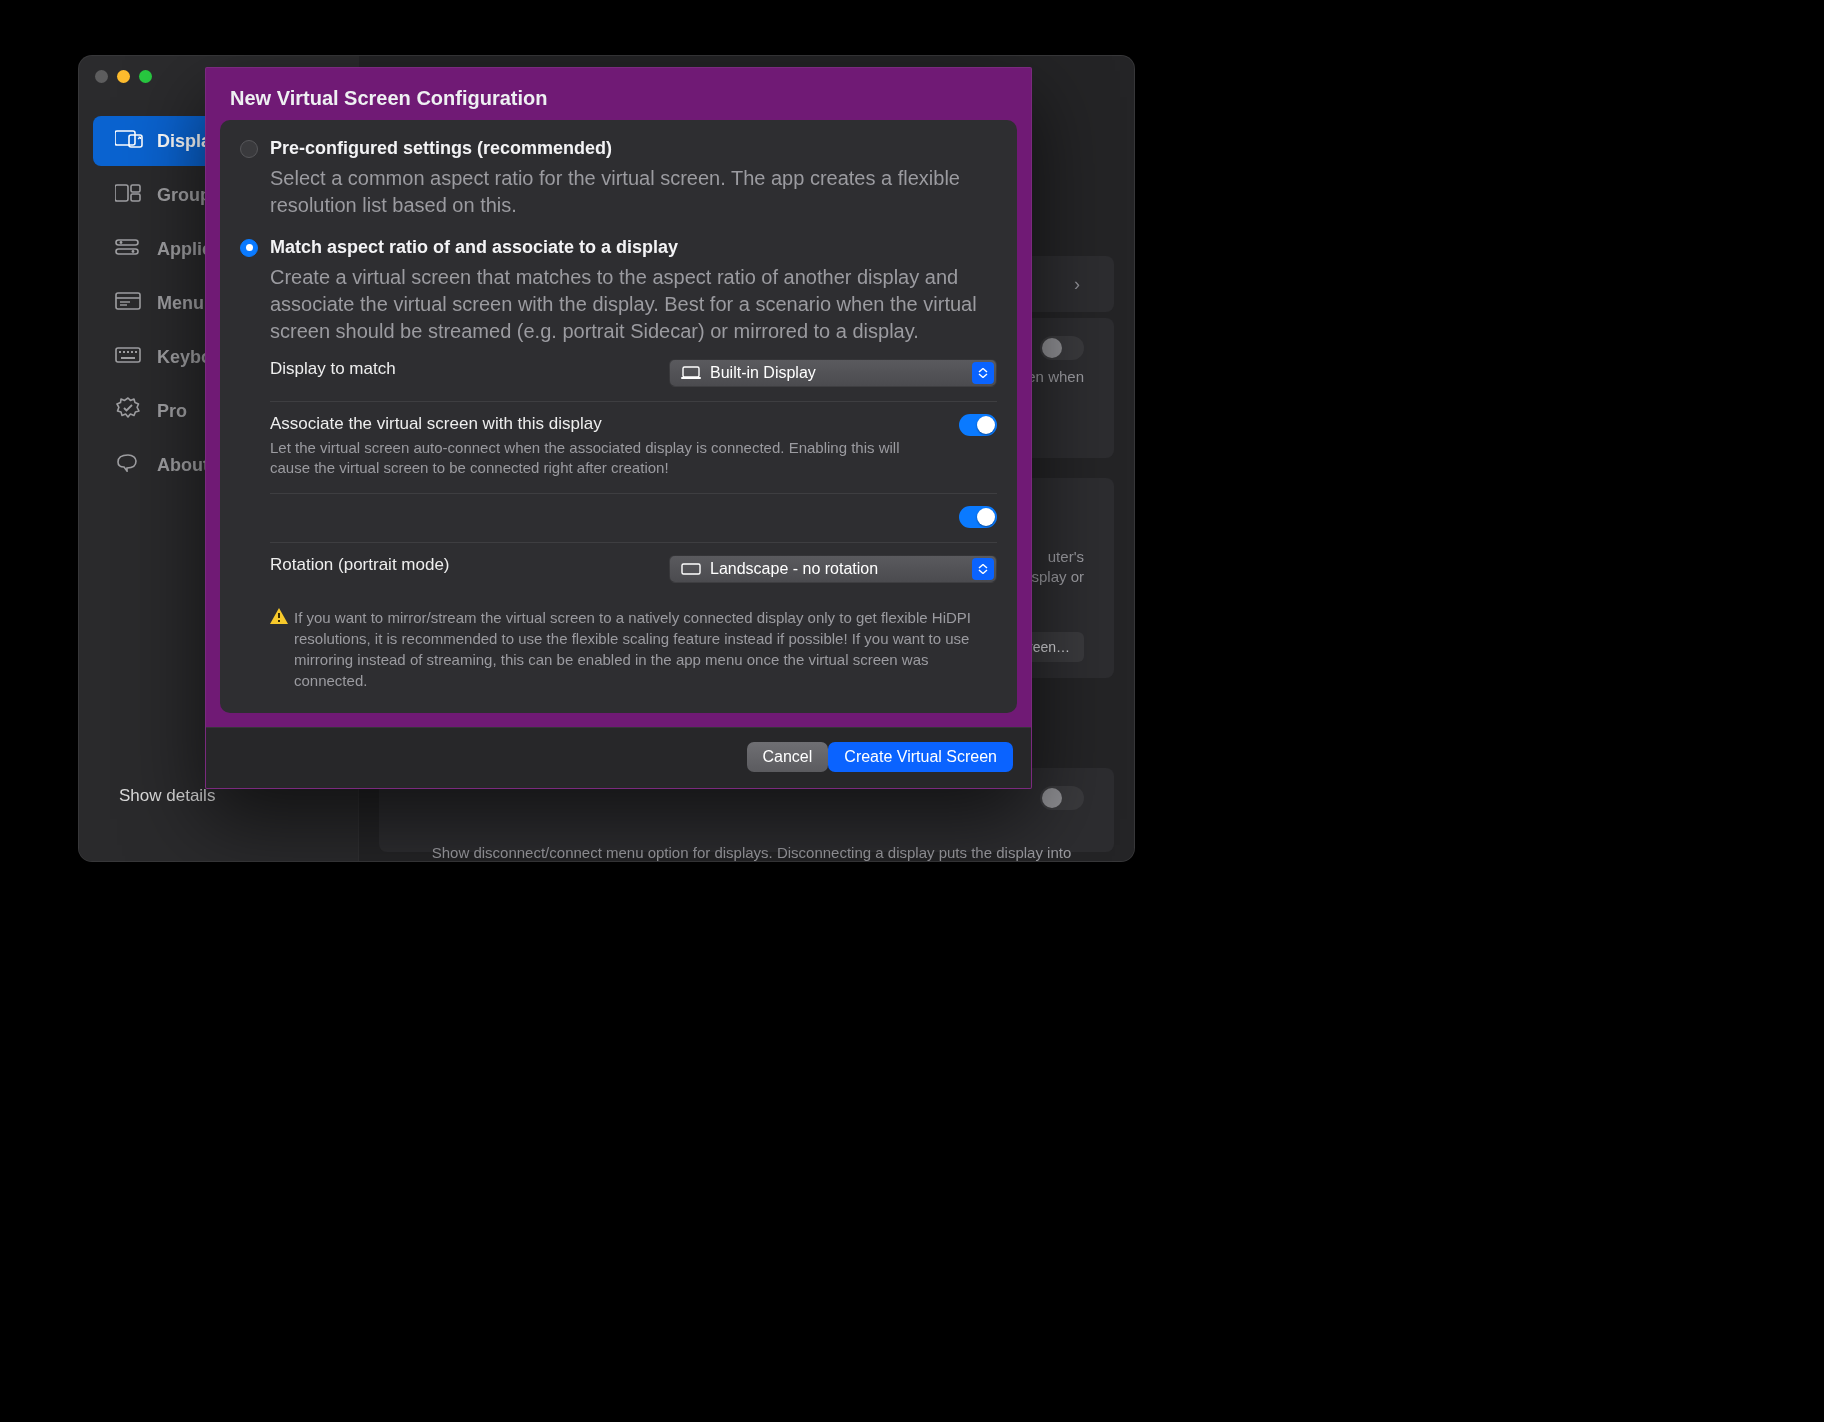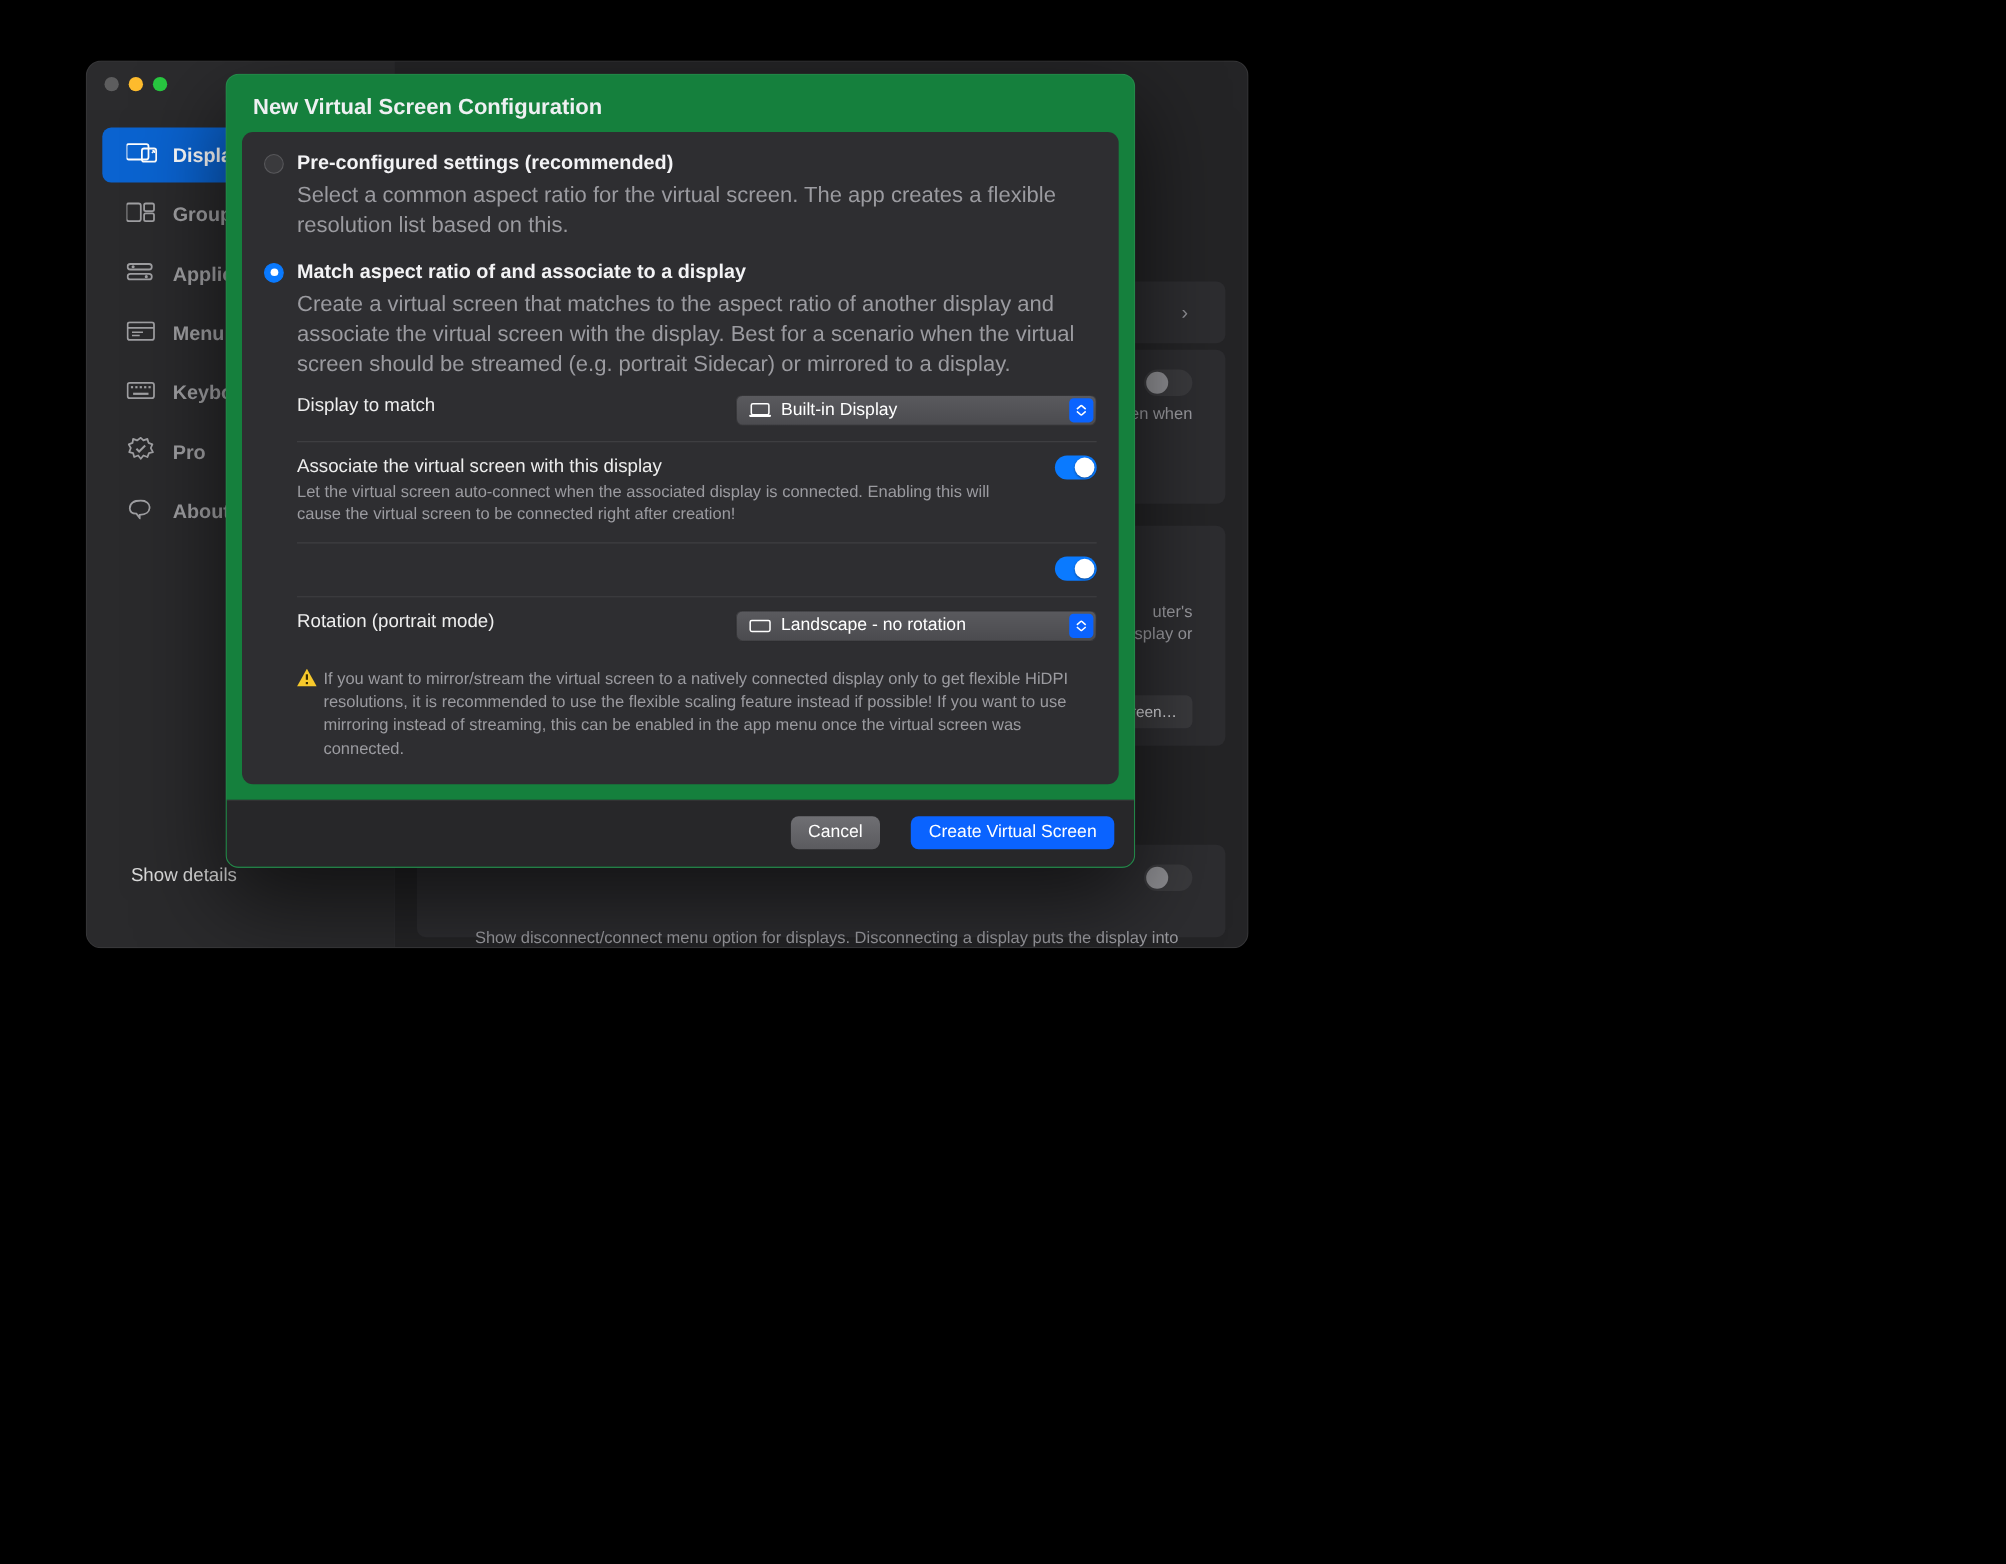--- a/index.html
+++ b/index.html
@@ -174,22 +174,22 @@
     right: 20px;
     text-align: center;
   }
 
   
   .sheet {
     position: absolute;
     left: 205px;
     top: 67px;
     width: 825px;
-    background: #15803d;
-    border-radius: 12px;
+    background: #701a75;
+    border-radius: 2px;
     box-shadow: 0 30px 80px rgba(0,0,0,.6);
     overflow: hidden;
     z-index: 10;
     border: 1px solid rgba(255,255,255,0.07);
     padding-bottom: 0;
   }
   .sheet-title {
     font-size: 20px;
     font-weight: 700;
     color: #eef0f2;
@@ -343,21 +343,21 @@
   .warn-icon {
     flex-shrink: 0;
     margin-top: 1px;
   }
 
   .sheet-footer {
     border-top: 1px solid rgba(255,255,255,0.07);
     padding: 14px 18px 16px 18px;
     display: flex;
     justify-content: flex-end;
-    gap: 28px;
+    gap: 0;
     background: #272729;
   }
   .btn {
     height: 30px;
     padding: 0 16px;
     border-radius: 7px;
     font-size: 16px;
     display: inline-flex;
     align-items: center;
     justify-content: center;

